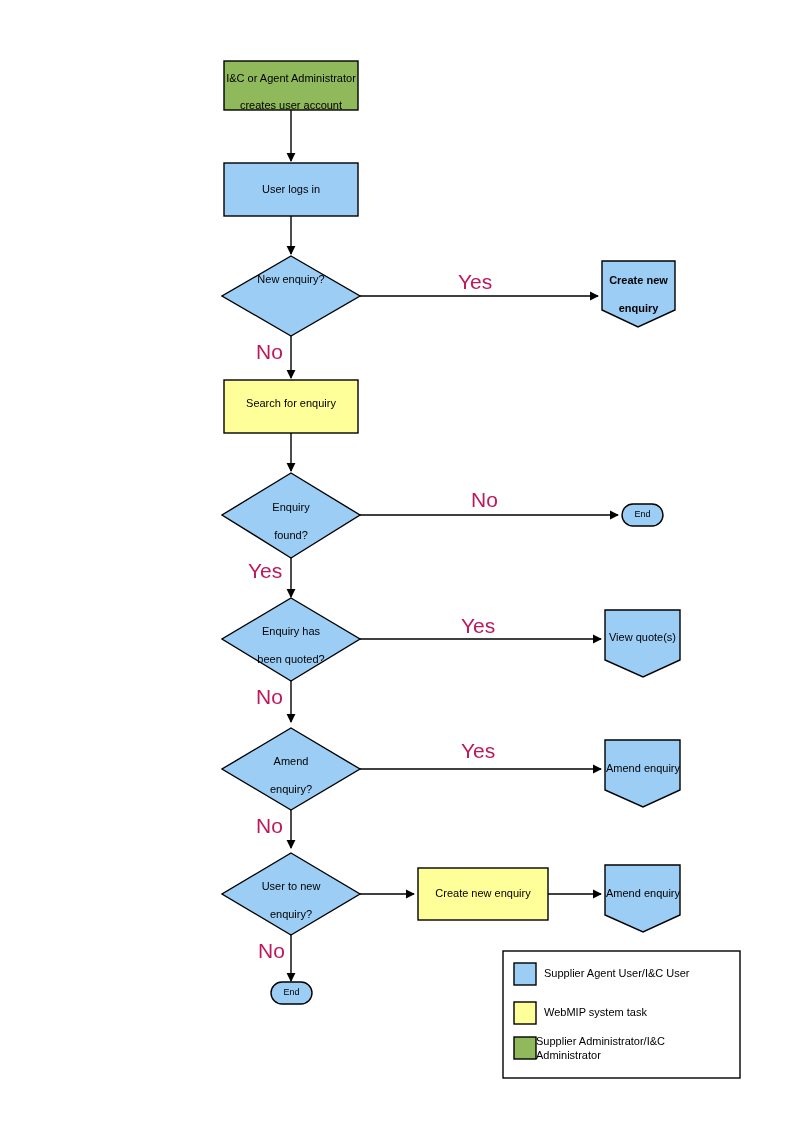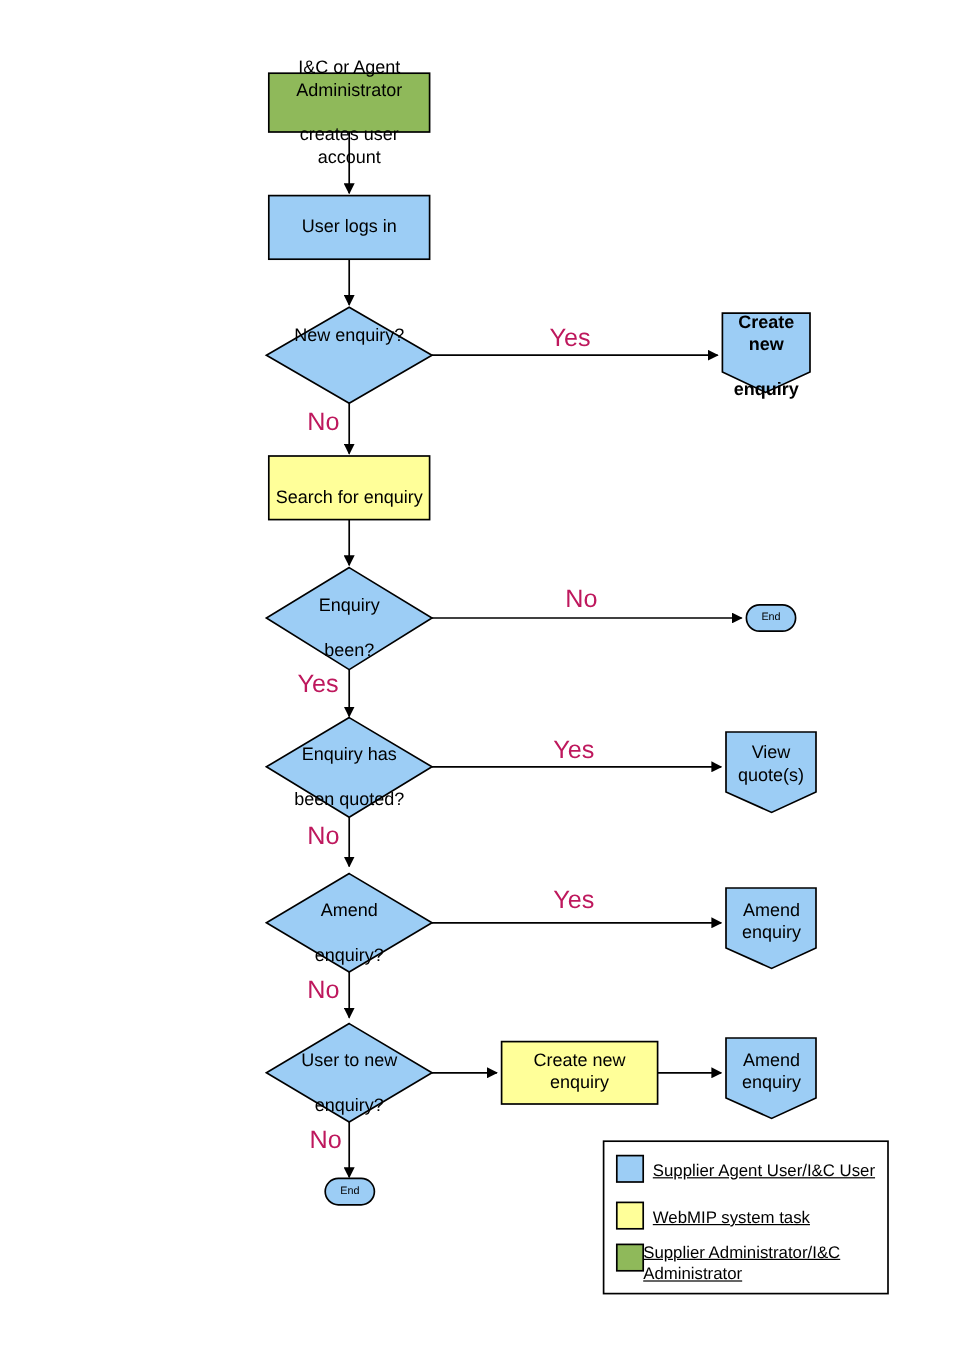--- a/index.html
+++ b/index.html
@@ -20,40 +20,39 @@
     top: 0;
     width: 794px;
     height: 1123px;
   }
   .node-label {
     position: absolute;
     display: flex;
     align-items: center;
     justify-content: center;
     text-align: center;
-    font-size: 15px;
+    font-size: 11px;
     color: #000000;
     line-height: 1.25;
     pointer-events: none;
     white-space: pre-line;
   }
   .edge-label {
     position: absolute;
     font-size: 21px;
     color: #be185d;
     font-family: "Liberation Sans", sans-serif;
     line-height: 1;
   }
   .legend-label {
     position: absolute;
-    font-size: 14px;
+    font-size: 11px;
     color: #000000;
     line-height: 1.25;
     white-space: pre-line;
-    text-decoration: underline;
   }
 </style>
 </head>
 <body>
 
 <svg id="flow-canvas" viewBox="0 0 794 1123" xmlns="http://www.w3.org/2000/svg">
   <defs>
     <marker id="arrow" viewBox="0 0 10 10" refX="9" refY="5" markerWidth="6.5" markerHeight="6.5" orient="auto-start-reverse">
       <path d="M 0 0 L 10 5 L 0 10 z" fill="#000000"></path>
     </marker>
@@ -127,28 +126,28 @@
   <span>New enquiry?</span>
 </div>
 
 <div class="node-label" style="left:602px; top:266px; width:73px; height:44px;font-weight:bold;">
   <span>
     <span>Create new</span><br>
     <span>enquiry</span>
   </span>
 </div>
 
-<div class="node-label" style="left:224px; top:384px; width:134px; height:63px;">
+<div class="node-label" style="left:224px; top:372px; width:134px; height:63px;">
   <span>Search for enquiry</span>
 </div>
 
 <div class="node-label" style="left:222px; top:495px; width:138px; height:40px;">
   <span>
     <span>Enquiry</span><br>
-    <span>been?</span>
+    <span>found?</span>
   </span>
 </div>
 
 <div class="node-label" style="left:622px; top:504px; width:41px; height:22px; font-size:9px;">
   <span>End</span>
 </div>
 
 <div class="node-label" style="left:222px; top:619px; width:138px; height:40px;">
   <span>
     <span>Enquiry has</span><br>

